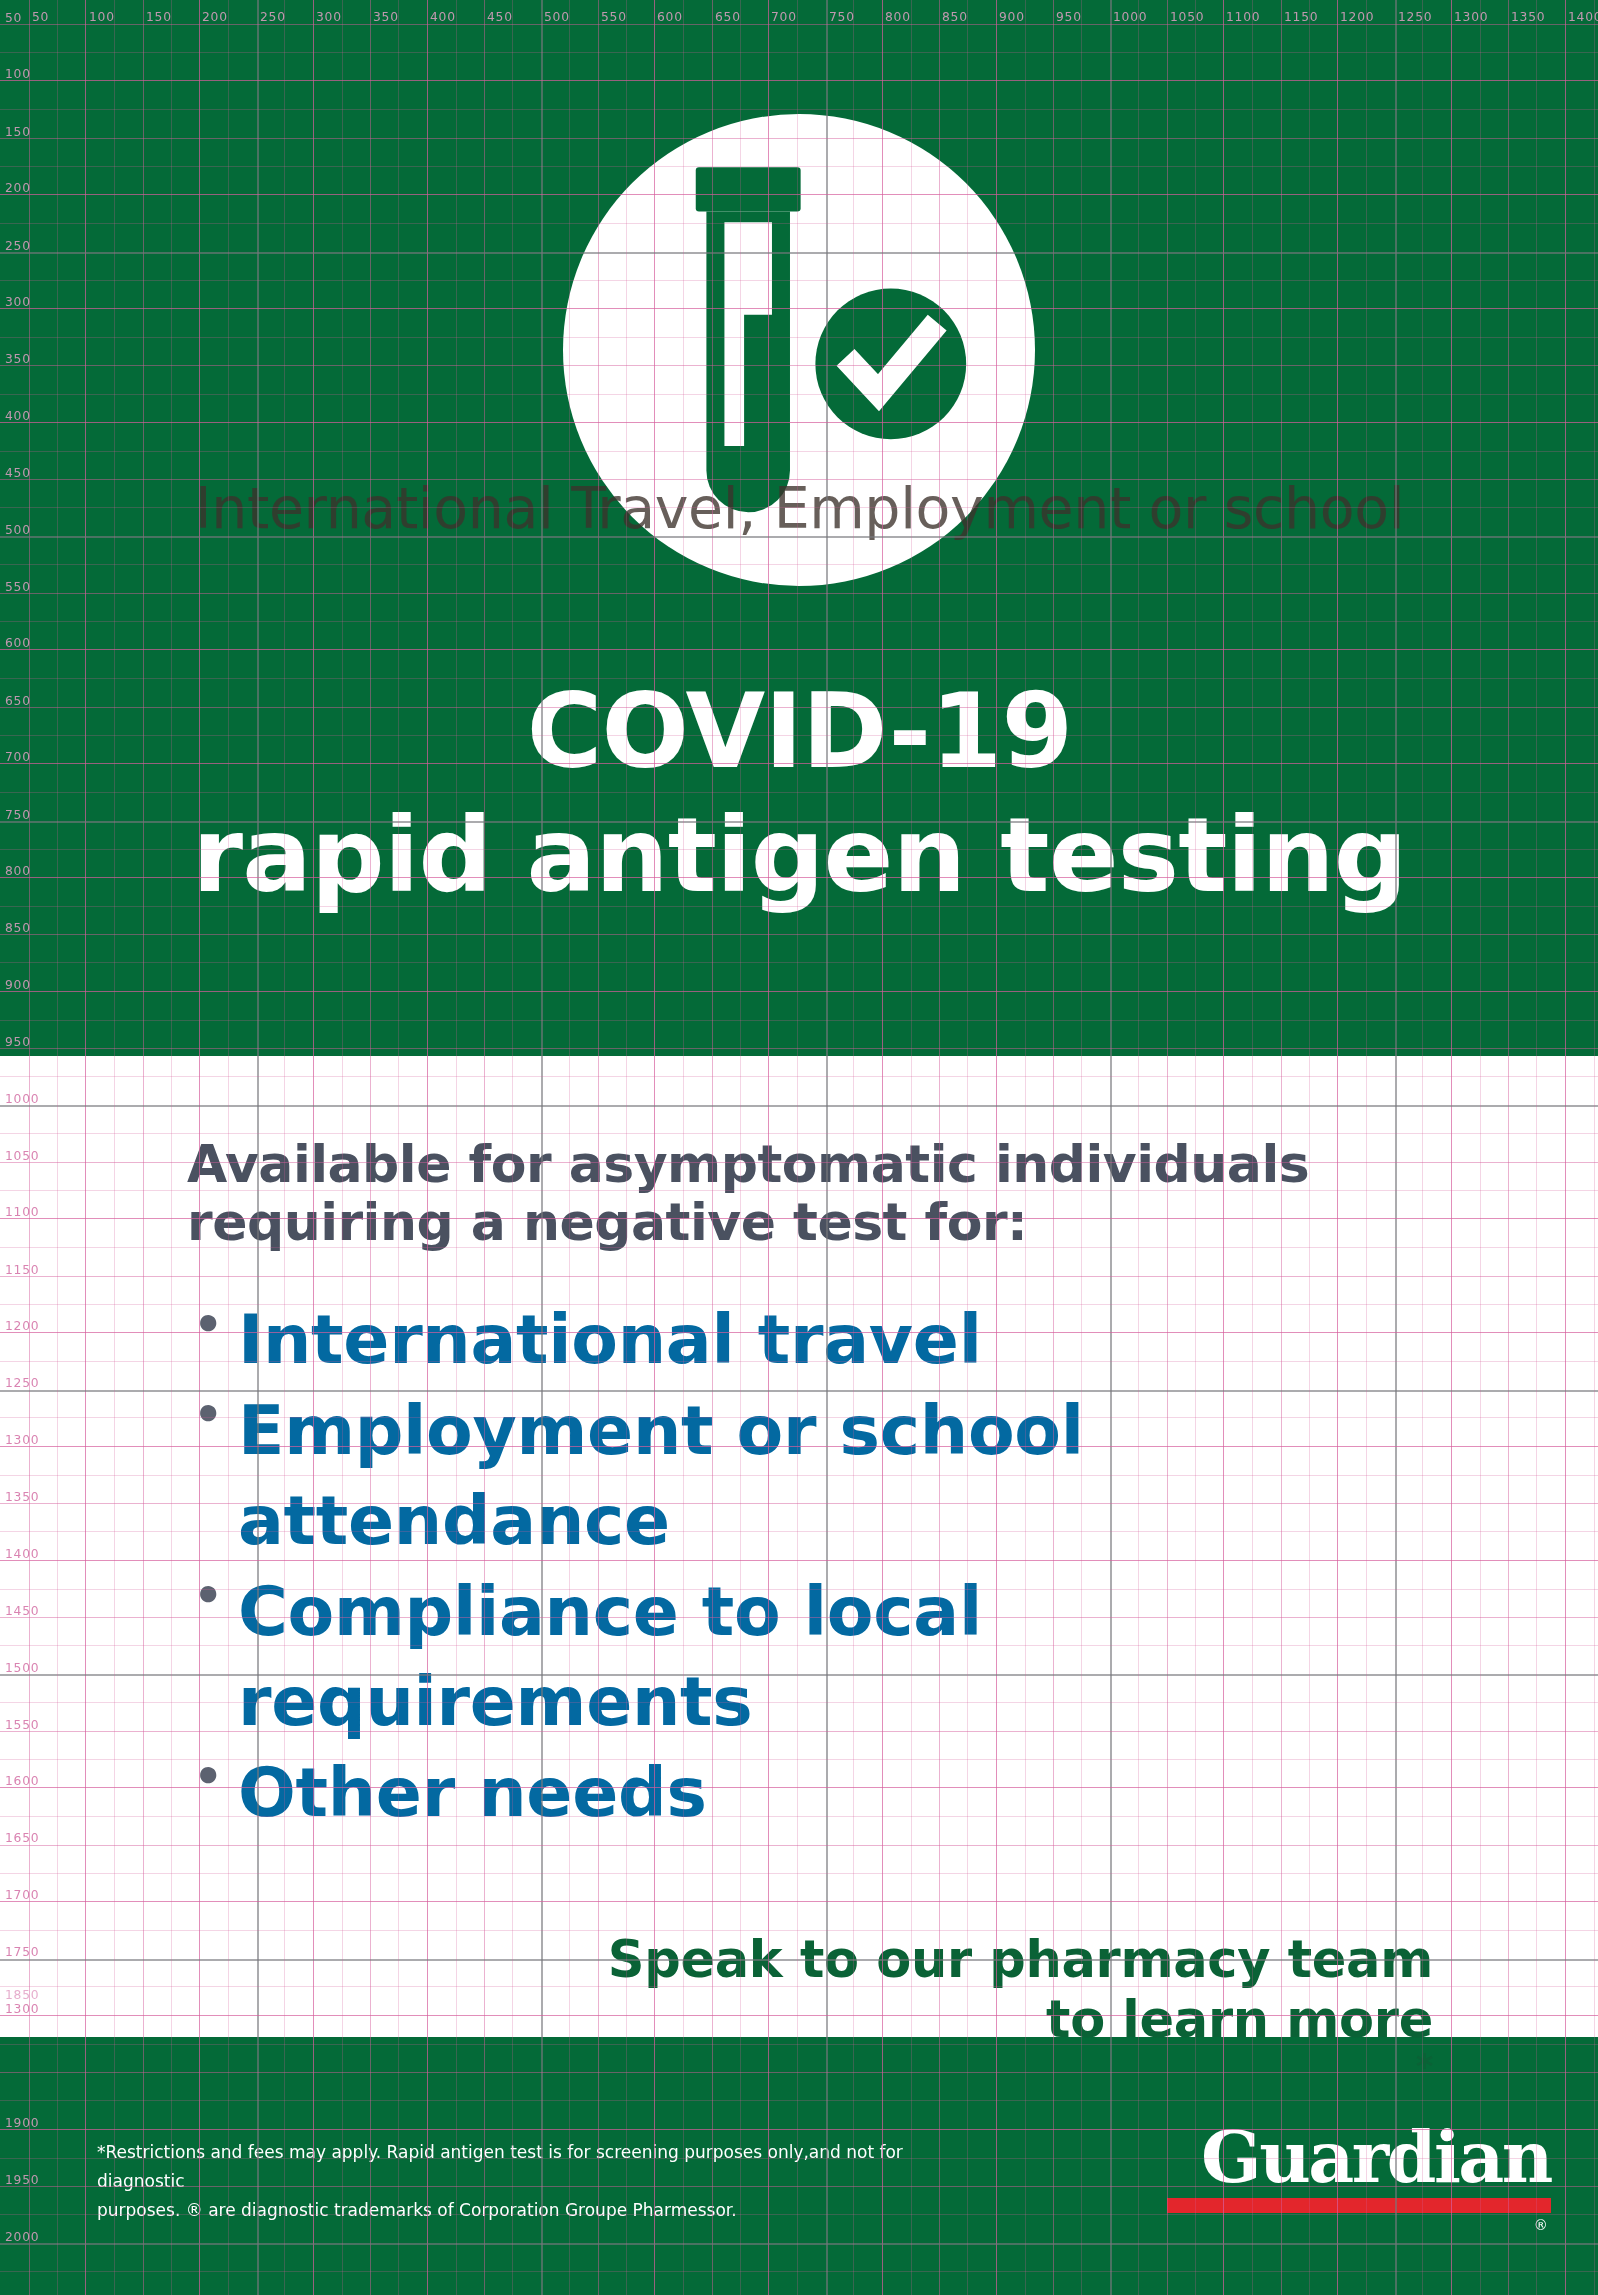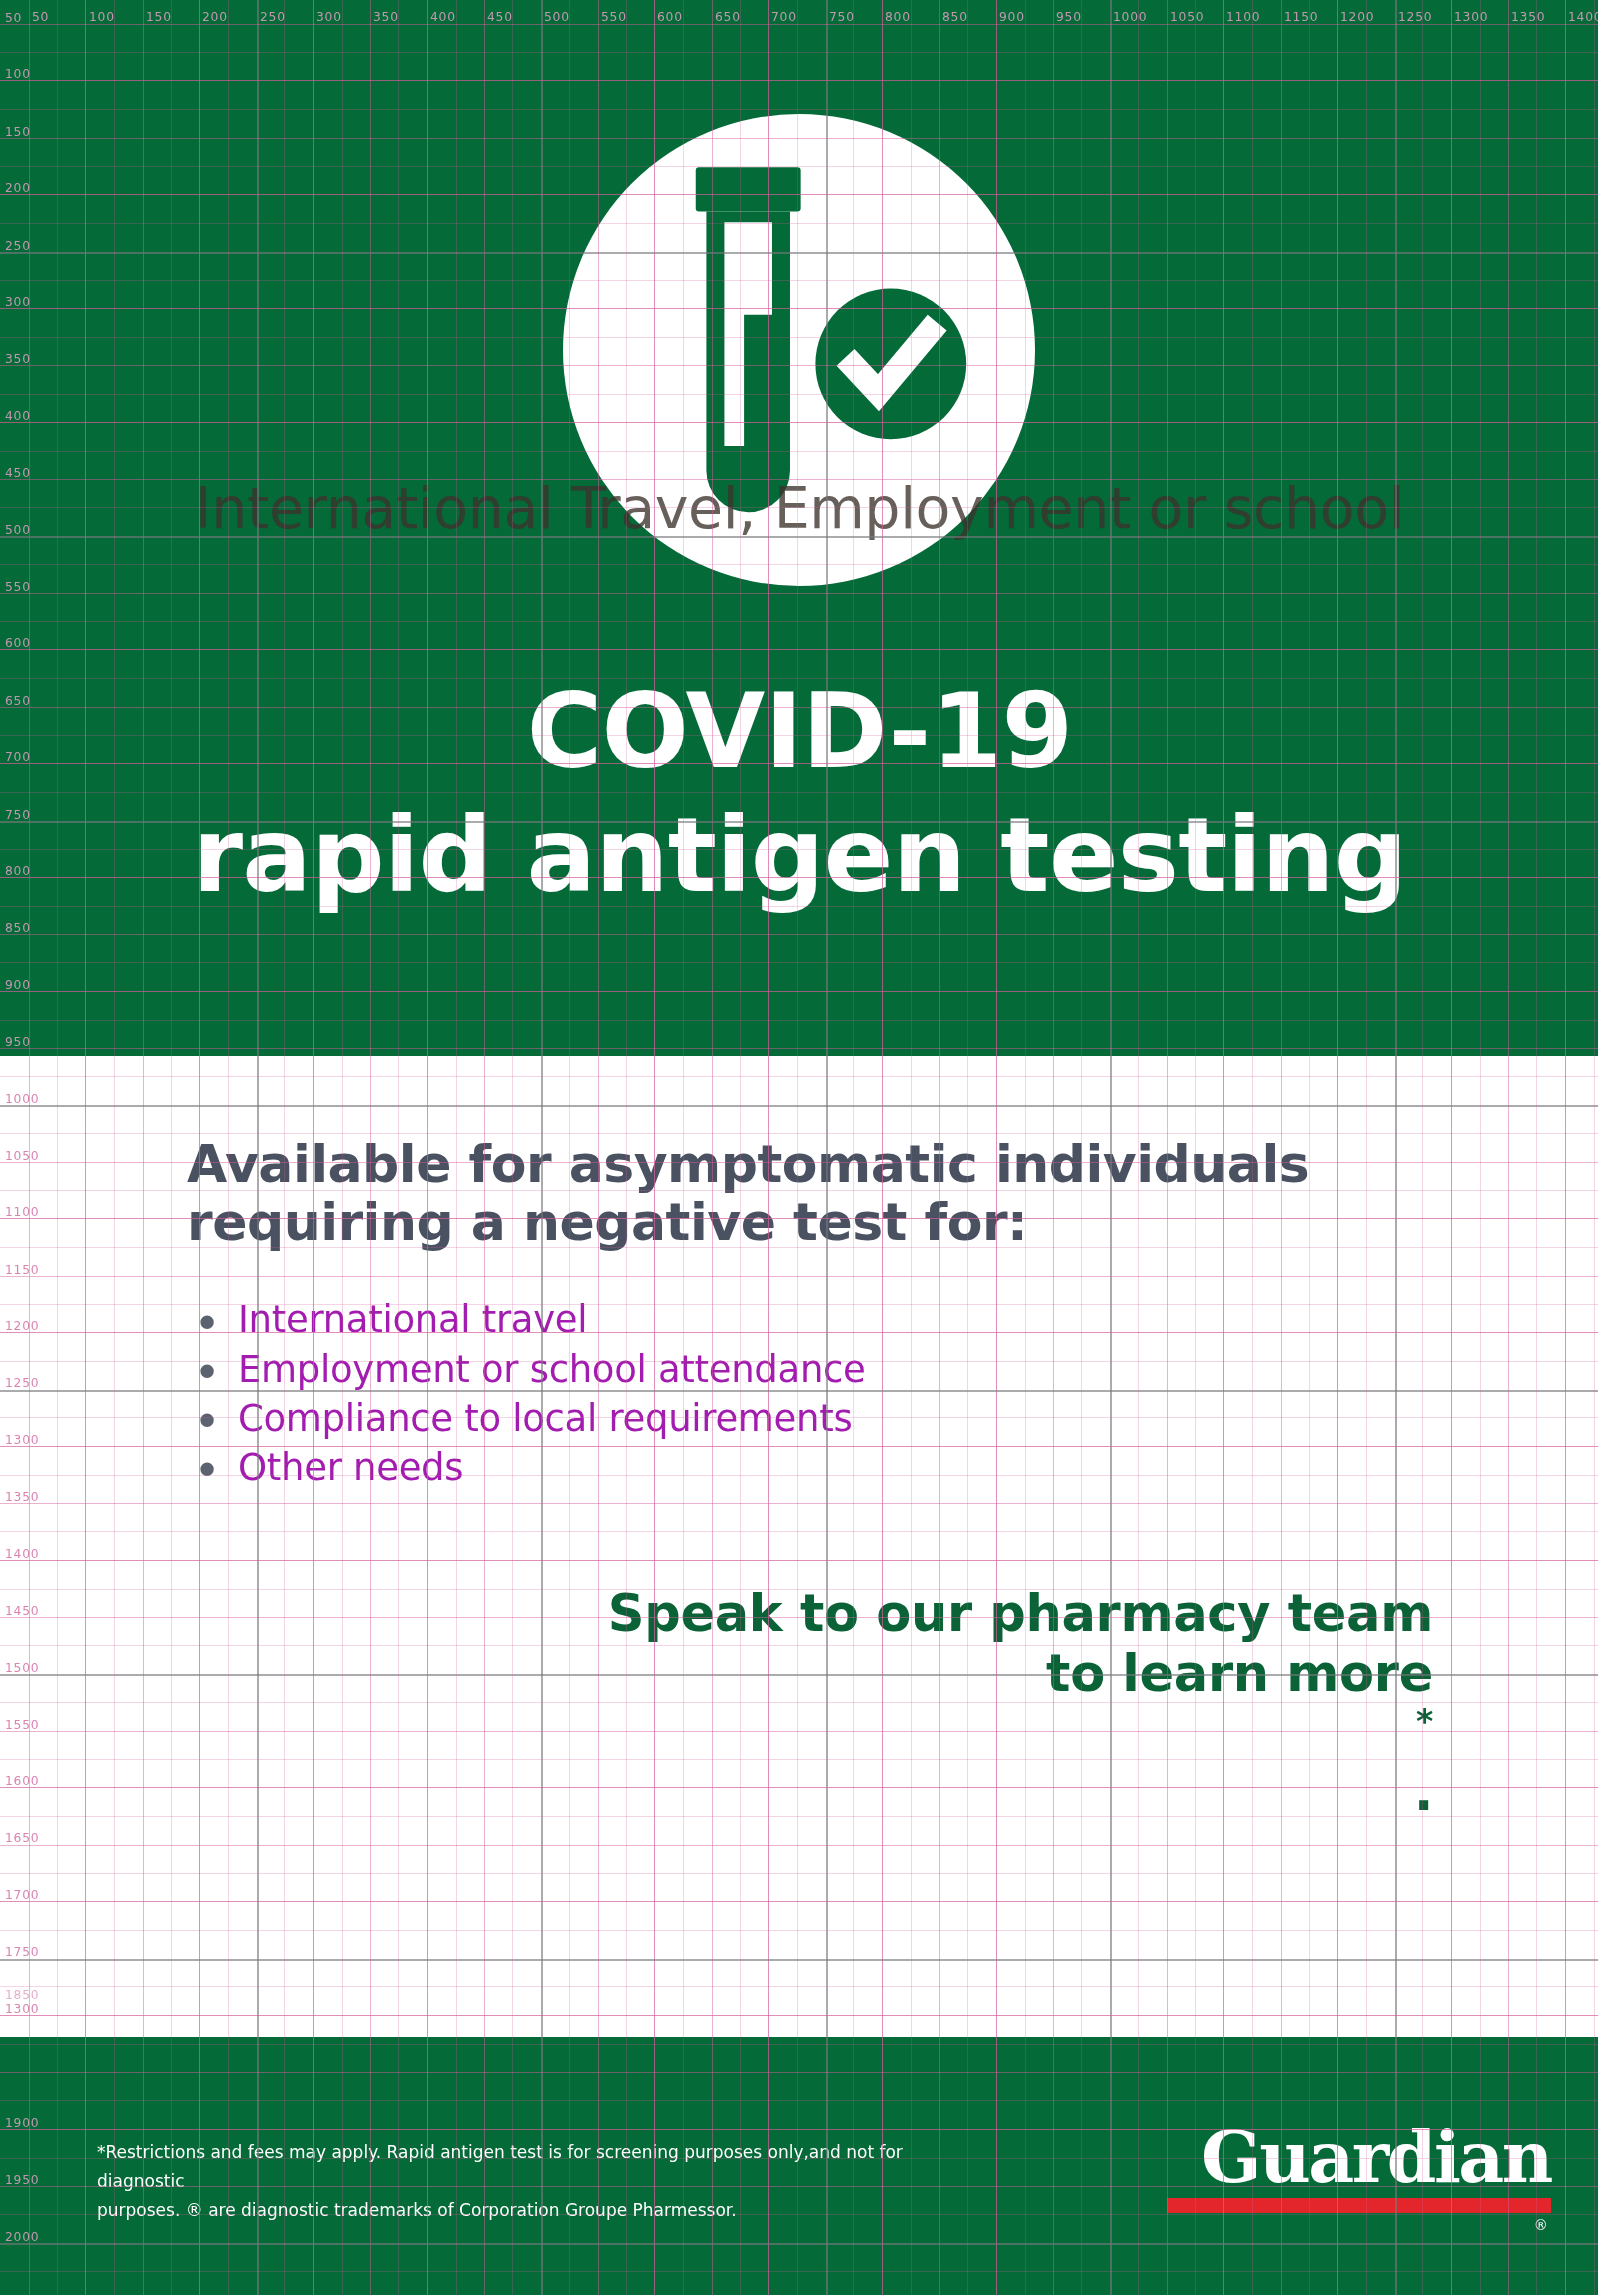--- a/index.html
+++ b/index.html
@@ -104,24 +104,24 @@
     margin: 0 0 44px 0;
   }
   .subhead span { display: block; }
 
   .bullets {
     list-style: none;
     margin: 0;
     padding: 0;
   }
   .bullets li {
-    color: #a21caf;
-    font-size: 37px;
+    color: #0369a1;
+    font-size: 68px;
     line-height: 1.33;
-    font-weight: 400;
+    font-weight: 700;
     letter-spacing: -0.3px;
     position: relative;
     padding-left: 51px;
   }
   .bullets li::before {
     content: "\2022";
     position: absolute;
     left: 6.6px;
     top: -1.6px;
     font-size: 46px;

